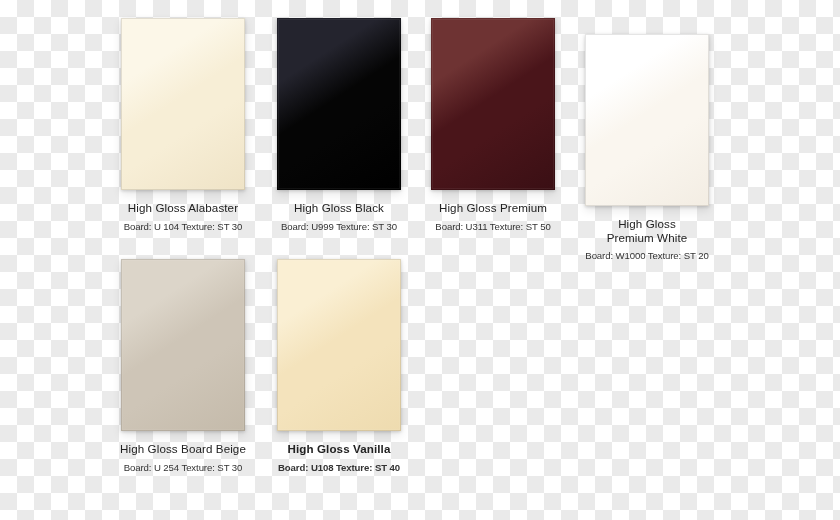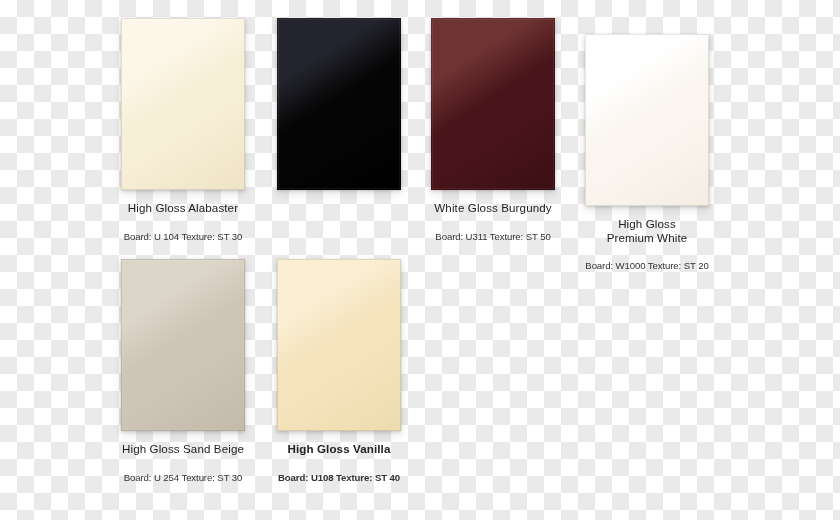--- a/index.html
+++ b/index.html
@@ -87,21 +87,21 @@
 
   .caption .title {
     display: block;
     font-size: 11.6px;
     color: #222222;
     white-space: pre-line;
   }
 
   .caption .spec {
     display: block;
-    margin-top: 16px;
+    margin-top: 6px;
     font-size: 9.6px;
     line-height: 11px;
     color: #333333;
     letter-spacing: -0.1px;
   }
 </style>
 </head>
 <body>
 
 <div id="canvas">
@@ -118,30 +118,34 @@
           <span class="spec">Board: U 104 Texture: ST 30</span>
         </div>
       </div>
       <div class="swatch-cell" style="left: 156px; top: 0px;">
         <div class="sample-wrap">
           <div class="sample" style="background: rgb(5, 5, 5);">
             <div class="gloss" style="background: linear-gradient(147deg, rgb(36, 36, 46) 0%, rgb(36, 36, 46) 26%, rgb(5, 5, 5) 47%, rgb(5, 5, 5) 62%, rgb(0, 0, 0) 100%);"></div>
             <div class="edge" style="border: 1px solid rgba(0, 0, 0, 0.1); box-shadow: rgba(255, 255, 255, 0.06) 0px 0px 0px 1px inset;"></div>
           </div>
         </div>
+        <div class="caption">
+          <span class="title">High Gloss Black</span>
+          <span class="spec">Board: U999 Texture: ST 30</span>
+        </div>
       </div>
       <div class="swatch-cell" style="left: 310px; top: 0px;">
         <div class="sample-wrap">
           <div class="sample" style="background: rgb(74, 21, 26);">
             <div class="gloss" style="background: linear-gradient(147deg, rgb(110, 51, 51) 0%, rgb(110, 51, 51) 26%, rgb(74, 21, 26) 47%, rgb(74, 21, 26) 62%, rgb(58, 15, 20) 100%);"></div>
             <div class="edge" style="border: 1px solid rgba(0, 0, 0, 0.1); box-shadow: rgba(255, 255, 255, 0.06) 0px 0px 0px 1px inset;"></div>
           </div>
         </div>
         <div class="caption">
-          <span class="title">White Gloss Burgundy</span>
+          <span class="title">High Gloss Premium</span>
           <span class="spec">Board: U311 Texture: ST 50</span>
         </div>
       </div>
       <div class="swatch-cell" style="left: 464px; top: 16px;">
         <div class="sample-wrap">
           <div class="sample" style="background: rgb(250, 246, 239);">
             <div class="gloss" style="background: linear-gradient(147deg, rgb(255, 255, 255) 0%, rgb(255, 255, 255) 26%, rgb(250, 246, 239) 47%, rgb(250, 246, 239) 62%, rgb(243, 237, 227) 100%);"></div>
             <div class="edge" style="border: 1px solid rgba(0, 0, 0, 0.1); box-shadow: rgba(255, 255, 255, 0.06) 0px 0px 0px 1px inset;"></div>
           </div>
         </div>
@@ -152,21 +156,21 @@
         </div>
       </div>
       <div class="swatch-cell" style="left: 0px; top: 241px;">
         <div class="sample-wrap">
           <div class="sample" style="background: rgb(206, 197, 183);">
             <div class="gloss" style="background: linear-gradient(147deg, rgb(220, 213, 201) 0%, rgb(220, 213, 201) 26%, rgb(206, 197, 183) 47%, rgb(206, 197, 183) 62%, rgb(196, 186, 170) 100%);"></div>
             <div class="edge" style="border: 1px solid rgba(0, 0, 0, 0.1); box-shadow: rgba(255, 255, 255, 0.06) 0px 0px 0px 1px inset;"></div>
           </div>
         </div>
         <div class="caption">
-          <span class="title">High Gloss Sand Beige</span>
+          <span class="title">High Gloss Board Beige</span>
           <span class="spec">Board: U 254 Texture: ST 30</span>
         </div>
       </div>
       <div class="swatch-cell" style="left: 156px; top: 241px; font-weight: bold;">
         <div class="sample-wrap">
           <div class="sample" style="background: rgb(244, 227, 188);">
             <div class="gloss" style="background: linear-gradient(147deg, rgb(250, 239, 211) 0%, rgb(250, 239, 211) 26%, rgb(244, 227, 188) 47%, rgb(244, 227, 188) 62%, rgb(238, 219, 175) 100%);"></div>
             <div class="edge" style="border: 1px solid rgba(0, 0, 0, 0.1); box-shadow: rgba(255, 255, 255, 0.06) 0px 0px 0px 1px inset;"></div>
           </div>
         </div>

